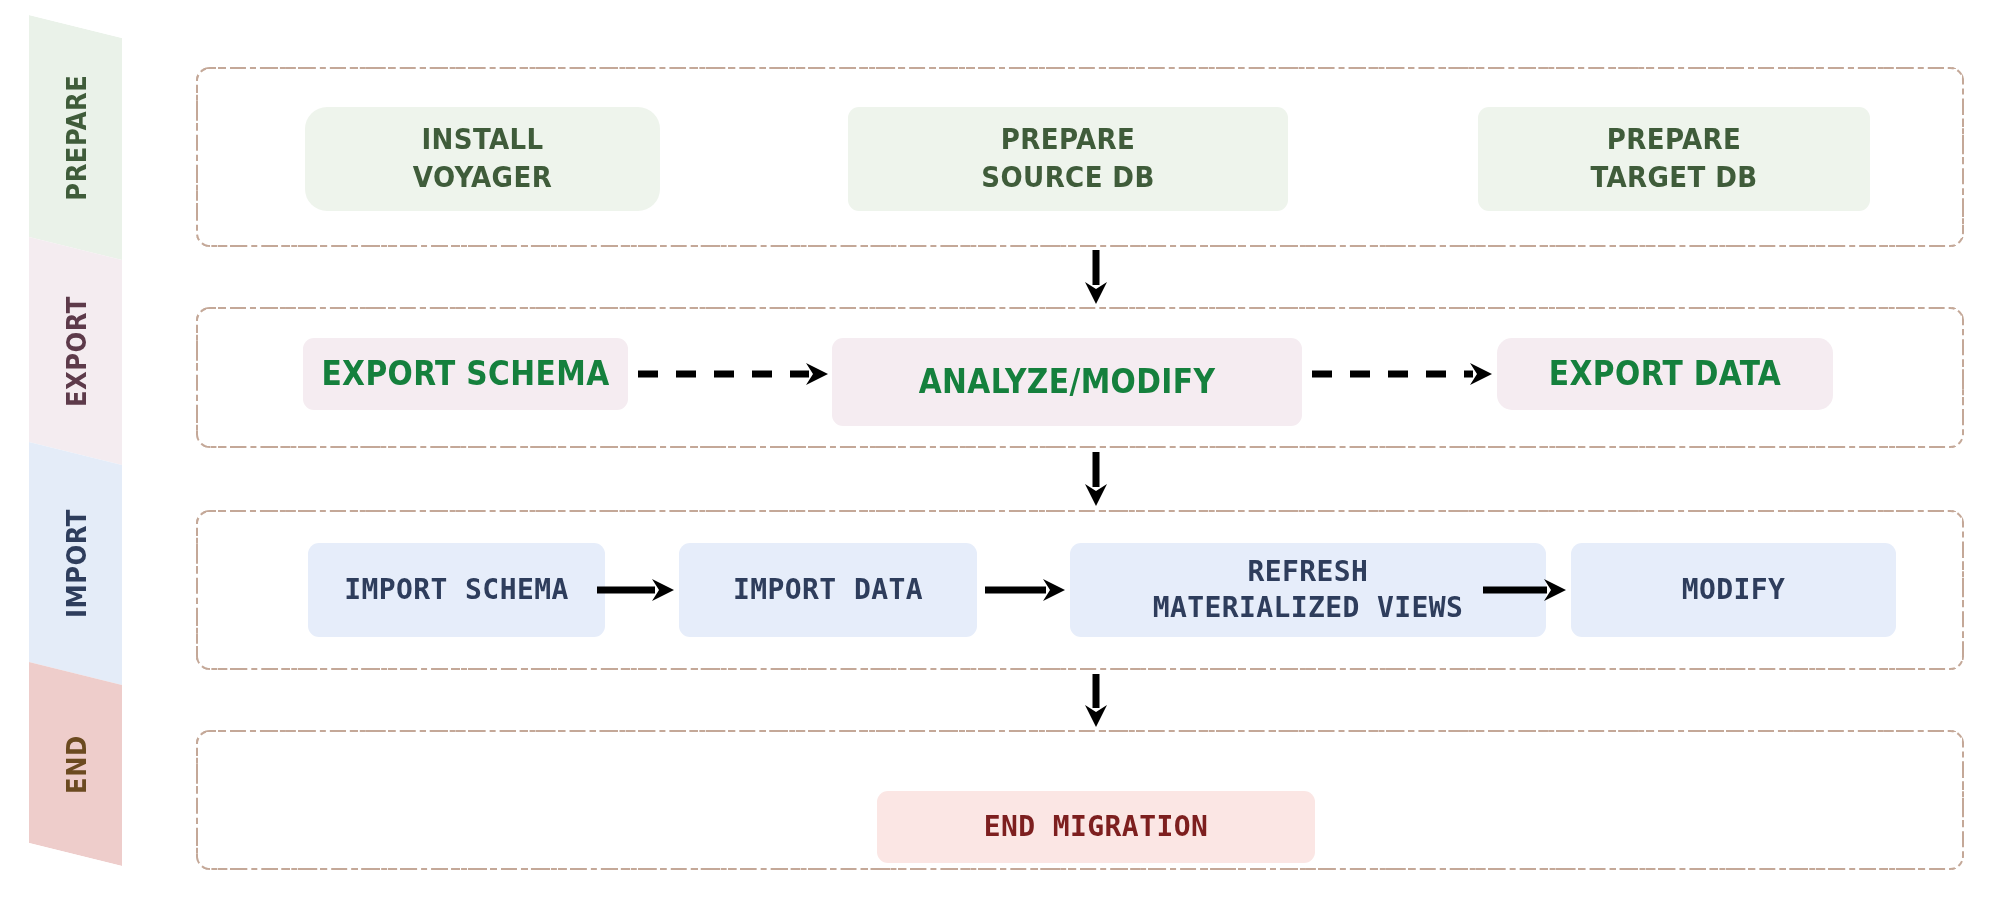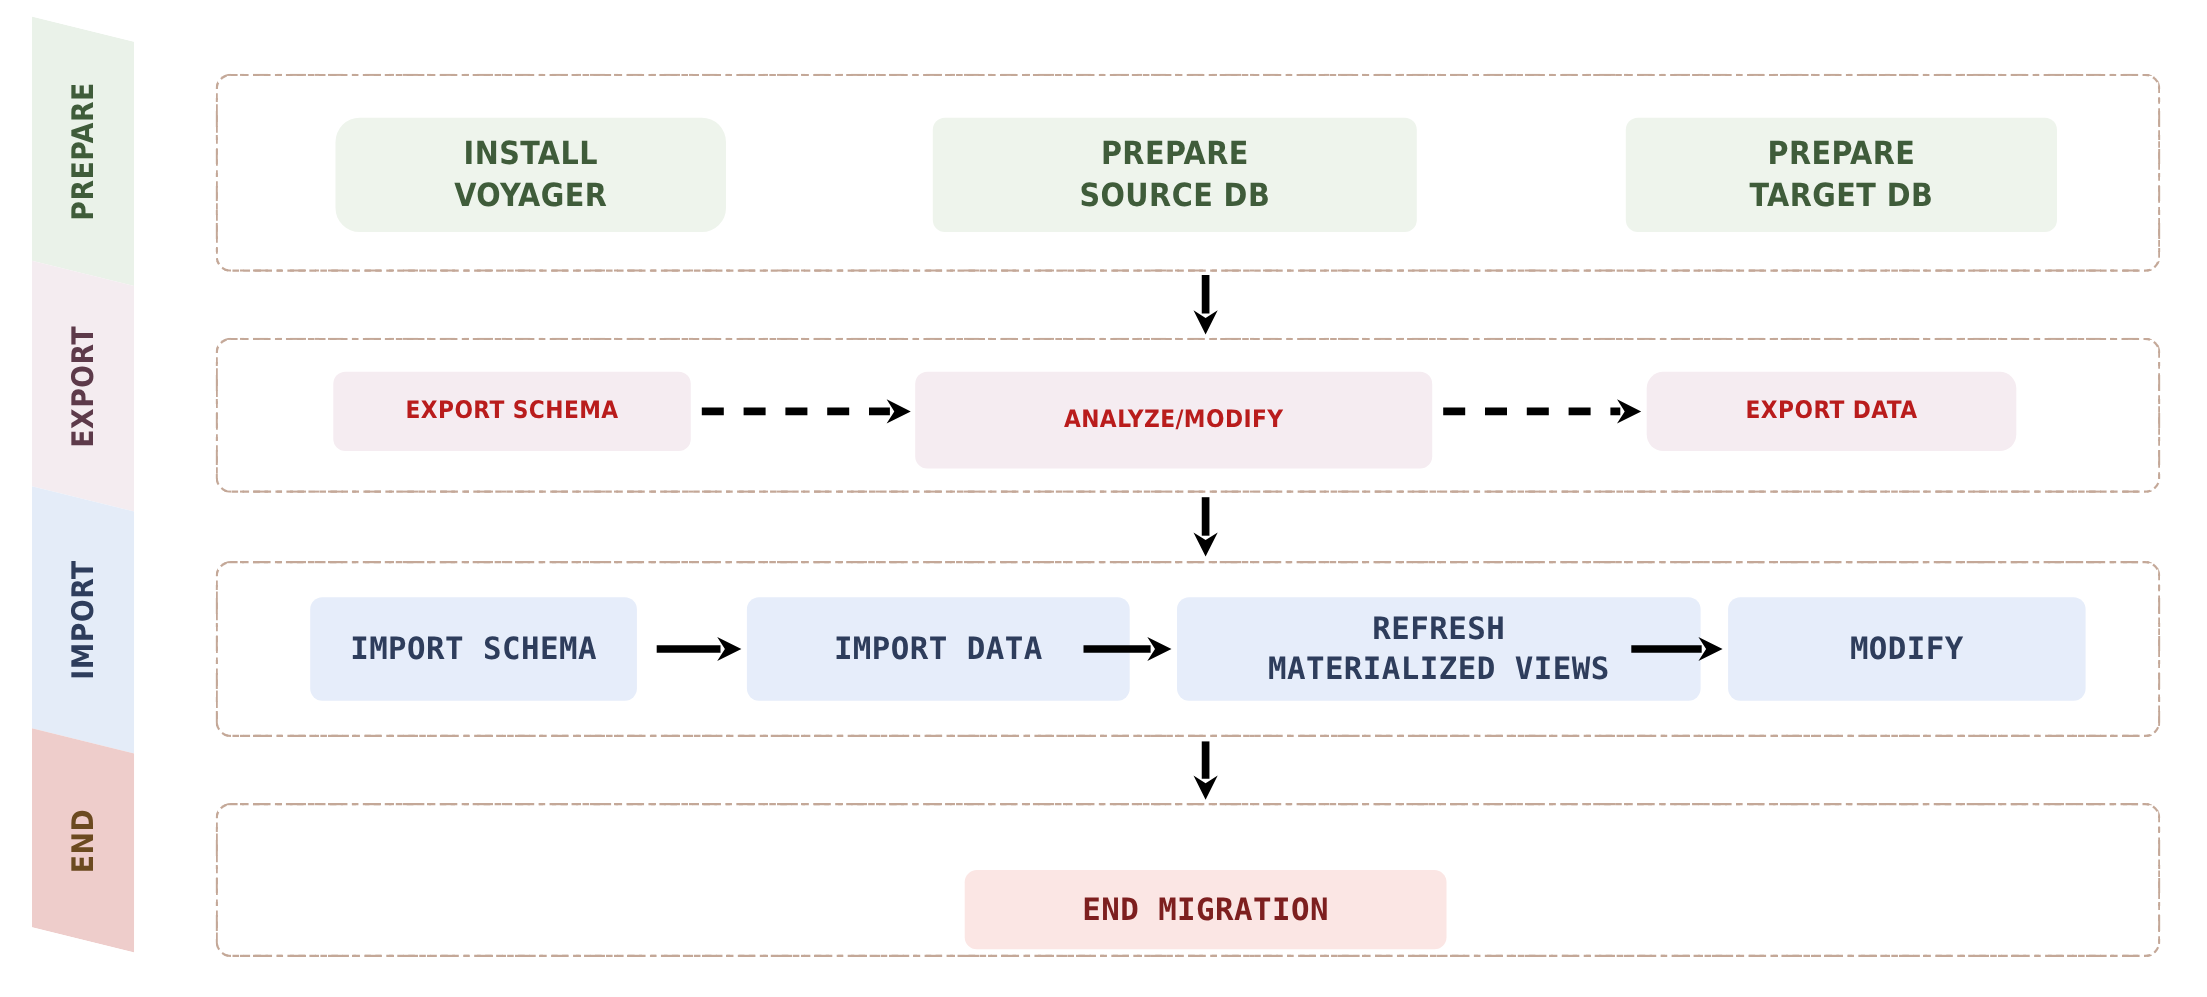--- a/index.html
+++ b/index.html
@@ -89,24 +89,24 @@
   }
   .node.theme-prepare {
     background: #eef4ec;
     color: #3f5c3a;
     font-family: "DejaVu Sans", sans-serif;
     font-stretch: condensed;
     font-size: 29px;
   }
   .node.theme-export {
     background: #f5ecf1;
-    color: #b91c1c;
+    color: #15803d;
     font-family: "DejaVu Sans", sans-serif;
     font-stretch: condensed;
-    font-size: 22px;
+    font-size: 33px;
   }
   .node.theme-import {
     background: #e6edfa;
     color: #2e3d5c;
     font-family: "DejaVu Sans Mono", monospace;
     font-size: 28px;
   }
   .node.theme-end {
     background: #fbe6e4;
     color: #7d1f1f;
@@ -147,22 +147,22 @@
 VOYAGER</span></div>
       <div class="node theme-prepare" style="left: 848px; top: 107px; width: 440px; height: 104px;"><span>PREPARE
 SOURCE DB</span></div>
       <div class="node theme-prepare" style="left: 1478px; top: 107px; width: 392px; height: 104px;"><span>PREPARE
 TARGET DB</span></div>
       <div class="group-box" style="left: 196px; top: 307px; width: 1768px; height: 141px; border-color: rgb(196, 168, 152);"></div>
       <div class="node theme-export" style="left: 303px; top: 338px; width: 325px; height: 72px;"><span>EXPORT SCHEMA</span></div>
       <div class="node theme-export" style="left: 832px; top: 338px; width: 470px; height: 88px;"><span>ANALYZE/MODIFY</span></div>
       <div class="node theme-export" style="left: 1497px; top: 338px; width: 336px; height: 72px; border-radius: 15px;"><span>EXPORT DATA</span></div>
       <div class="group-box" style="left: 196px; top: 510px; width: 1768px; height: 160px; border-color: rgb(196, 168, 152);"></div>
-      <div class="node theme-import" style="left: 282px; top: 543px; width: 297px; height: 94px;"><span>IMPORT SCHEMA</span></div>
-      <div class="node theme-import" style="left: 679px; top: 543px; width: 348px; height: 94px; text-align: center;"><span>IMPORT DATA</span></div>
+      <div class="node theme-import" style="left: 308px; top: 543px; width: 297px; height: 94px;"><span>IMPORT SCHEMA</span></div>
+      <div class="node theme-import" style="left: 679px; top: 543px; width: 298px; height: 94px; text-align: center;"><span>IMPORT DATA</span></div>
       <div class="node theme-import" style="left: 1070px; top: 543px; width: 476px; height: 94px;"><span>REFRESH
 MATERIALIZED VIEWS</span></div>
       <div class="node theme-import" style="left: 1571px; top: 543px; width: 325px; height: 94px;"><span>MODIFY</span></div>
       <div class="group-box" style="left: 196px; top: 730px; width: 1768px; height: 140px; border-color: rgb(196, 168, 152);"></div>
       <div class="node theme-end" style="left: 877px; top: 769px; width: 438px; height: 72px; margin-top: 22px;"><span>END MIGRATION</span></div>
       <svg class="arrow-svg" width="60" height="54" viewBox="0 0 60 54" style="left: 1066px; top: 250px;">
         <line x1="30" y1="0" x2="30" y2="35" stroke="#000000" stroke-width="7"></line>
         <path d="M 30 54 L 19 32 L 30 39 L 41 32 Z" fill="#000000"></path>
       </svg>
       <svg class="arrow-svg" width="60" height="54" viewBox="0 0 60 54" style="left: 1066px; top: 452px;">

